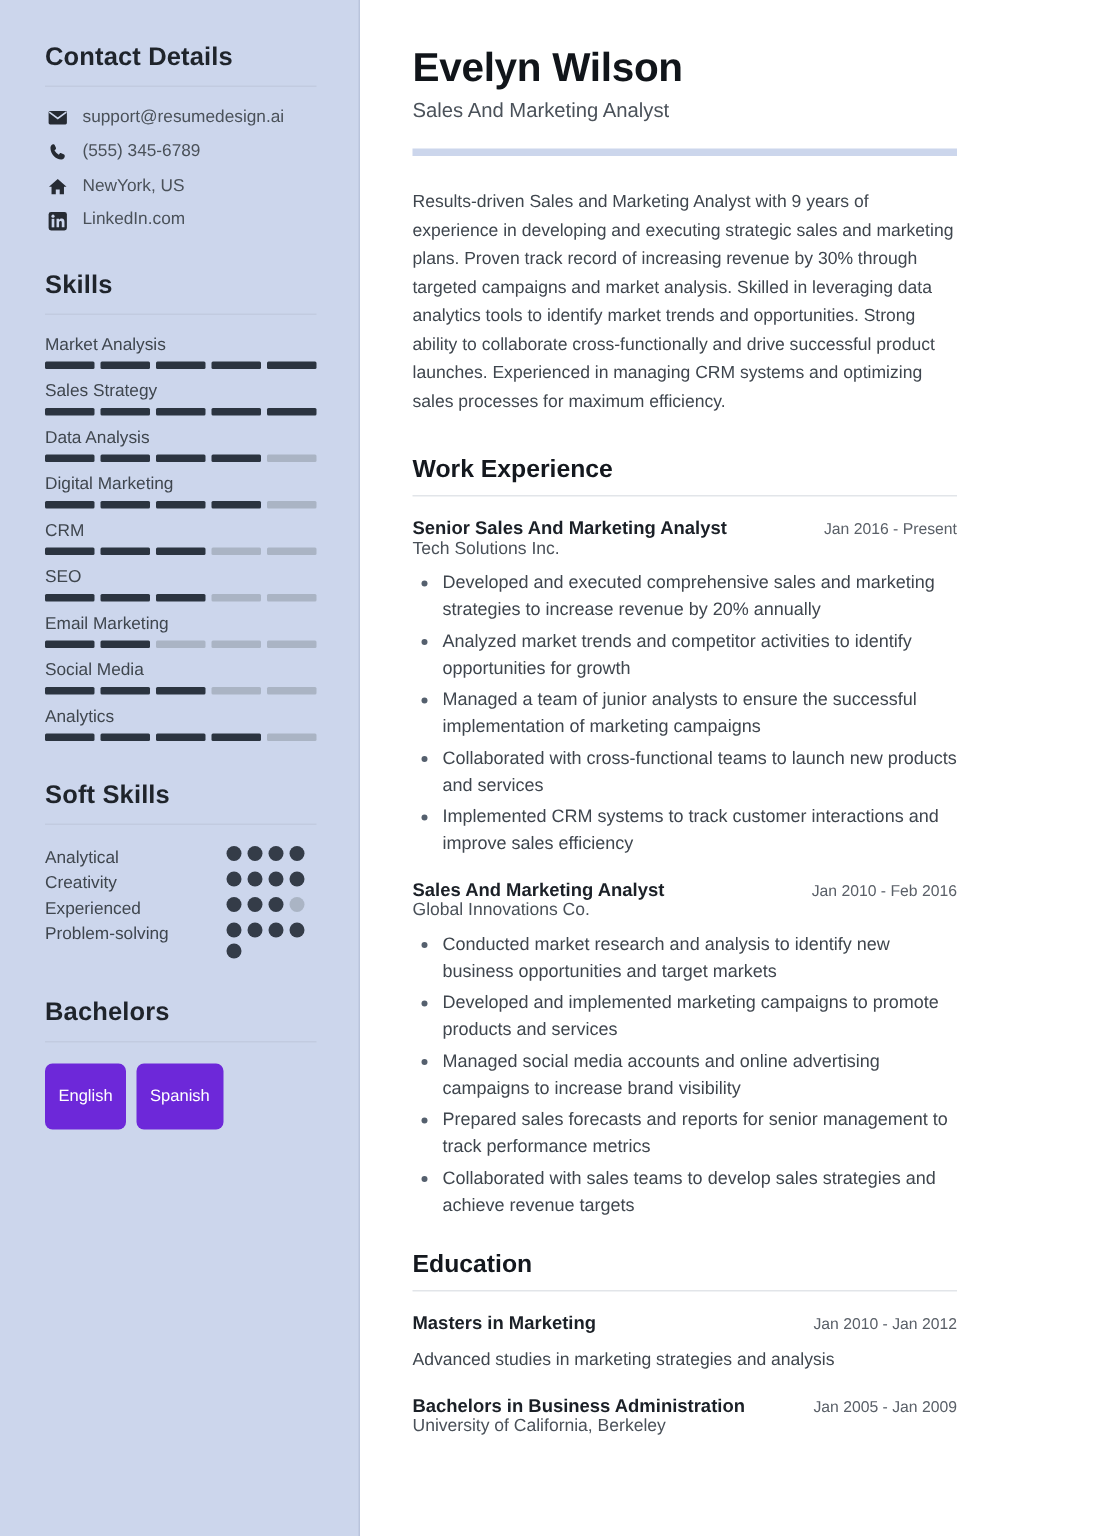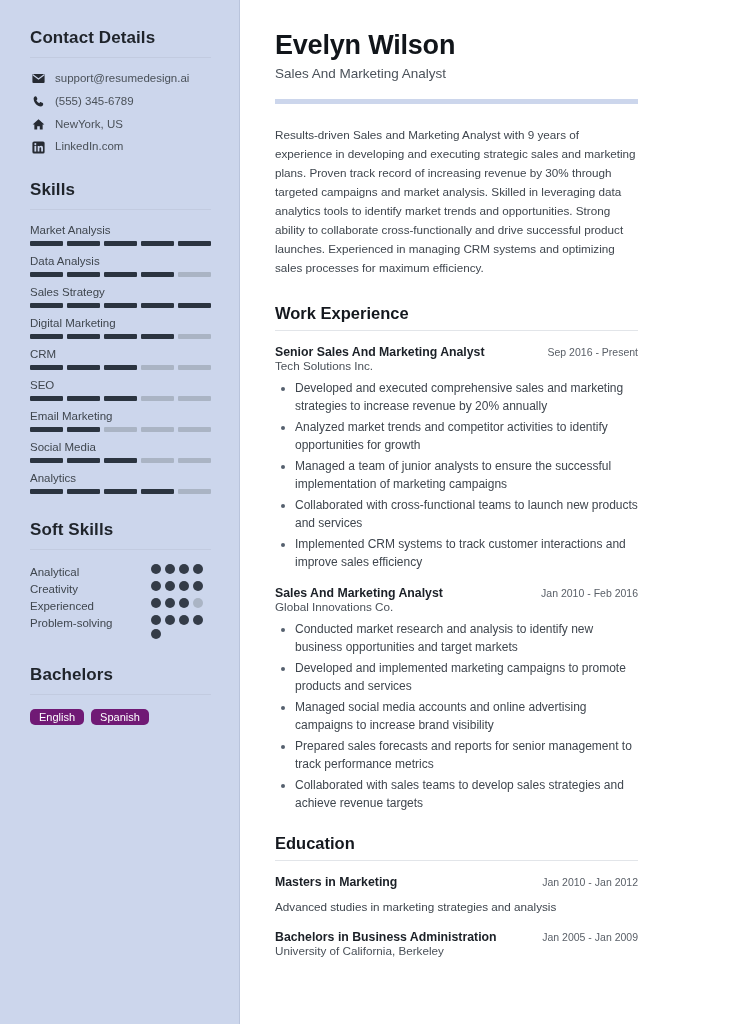--- a/index.html
+++ b/index.html
@@ -46,22 +46,22 @@
   
   .soft-row{display:flex;align-items:flex-start;margin-bottom:3px;}
   .soft-name{font-size:11.5px;color:#3f464e;flex:1;padding-top:2px;}
   .dots{width:60px;flex:0 0 60px;display:flex;flex-wrap:wrap;gap:4px;}
   .dot{width:10px;height:10px;border-radius:50%;background:#aab4c4;}
   .dot.on{background:#343c48;}
 
   
   .langs{display:flex;flex-wrap:wrap;gap:7px;}
   .lang{
-    background:#701a75;color:#fff;font-size:11px;
-    padding:2px 9px;border-radius:5px;
+    background:#6d28d9;color:#fff;font-size:11px;
+    padding:16px 9px;border-radius:5px;
   }
 
   
   .main{flex:1;padding:30px 30px 0 35px;box-sizing:border-box;}
   .name{font-size:27px;font-weight:bold;color:#11151a;margin:0 0 5px 0;letter-spacing:-.2px;}
   .role{font-size:13.5px;color:#4b525a;margin:0 0 18px 0;}
   .accent{height:5px;background:#ccd6ec;margin-bottom:22px;}
   .summary{font-size:11.7px;color:#3f464e;line-height:1.62;margin:0 0 26px 0;}
 
   .sec-h{font-size:16.5px;font-weight:bold;color:#14181e;margin:0 0 7px 0;}
@@ -137,37 +137,37 @@
               <div class="skill-name">Market Analysis</div>
               <div class="bars">
                 <div class="seg on"></div>
                 <div class="seg on"></div>
                 <div class="seg on"></div>
                 <div class="seg on"></div>
                 <div class="seg on"></div>
               </div>
             </div>
             <div class="skill">
+              <div class="skill-name">Sales Strategy</div>
+              <div class="bars">
+                <div class="seg on"></div>
+                <div class="seg on"></div>
+                <div class="seg on"></div>
+                <div class="seg on"></div>
+                <div class="seg on"></div>
+              </div>
+            </div>
+            <div class="skill">
               <div class="skill-name">Data Analysis</div>
               <div class="bars">
                 <div class="seg on"></div>
                 <div class="seg on"></div>
                 <div class="seg on"></div>
                 <div class="seg on"></div>
                 <div class="seg"></div>
-              </div>
-            </div>
-            <div class="skill">
-              <div class="skill-name">Sales Strategy</div>
-              <div class="bars">
-                <div class="seg on"></div>
-                <div class="seg on"></div>
-                <div class="seg on"></div>
-                <div class="seg on"></div>
-                <div class="seg on"></div>
               </div>
             </div>
             <div class="skill">
               <div class="skill-name">Digital Marketing</div>
               <div class="bars">
                 <div class="seg on"></div>
                 <div class="seg on"></div>
                 <div class="seg on"></div>
                 <div class="seg on"></div>
                 <div class="seg"></div>
@@ -290,21 +290,21 @@
 
     <p class="summary">Results-driven Sales and Marketing Analyst with 9 years of experience in developing and executing strategic sales and marketing plans. Proven track record of increasing revenue by 30% through targeted campaigns and market analysis. Skilled in leveraging data analytics tools to identify market trends and opportunities. Strong ability to collaborate cross-functionally and drive successful product launches. Experienced in managing CRM systems and optimizing sales processes for maximum efficiency.</p>
 
     <section class="sec">
       <div class="sec-h">Work Experience</div>
       <div class="sec-rule"></div>
       <div id="work-list">
           <div class="entry">
             <div class="entry-top">
               <div class="entry-title">Senior Sales And Marketing Analyst</div>
-              <div class="entry-date">Sep 2016 - Present</div>
+              <div class="entry-date">Jan 2016 - Present</div>
             </div>
             <div class="entry-org">Tech Solutions Inc.</div>
             <ul class="points">
               <li>Developed and executed comprehensive sales and marketing strategies to increase revenue by 20% annually</li>
               <li>Analyzed market trends and competitor activities to identify opportunities for growth</li>
               <li>Managed a team of junior analysts to ensure the successful implementation of marketing campaigns</li>
               <li>Collaborated with cross-functional teams to launch new products and services</li>
               <li>Implemented CRM systems to track customer interactions and improve sales efficiency</li>
             </ul>
           </div>

